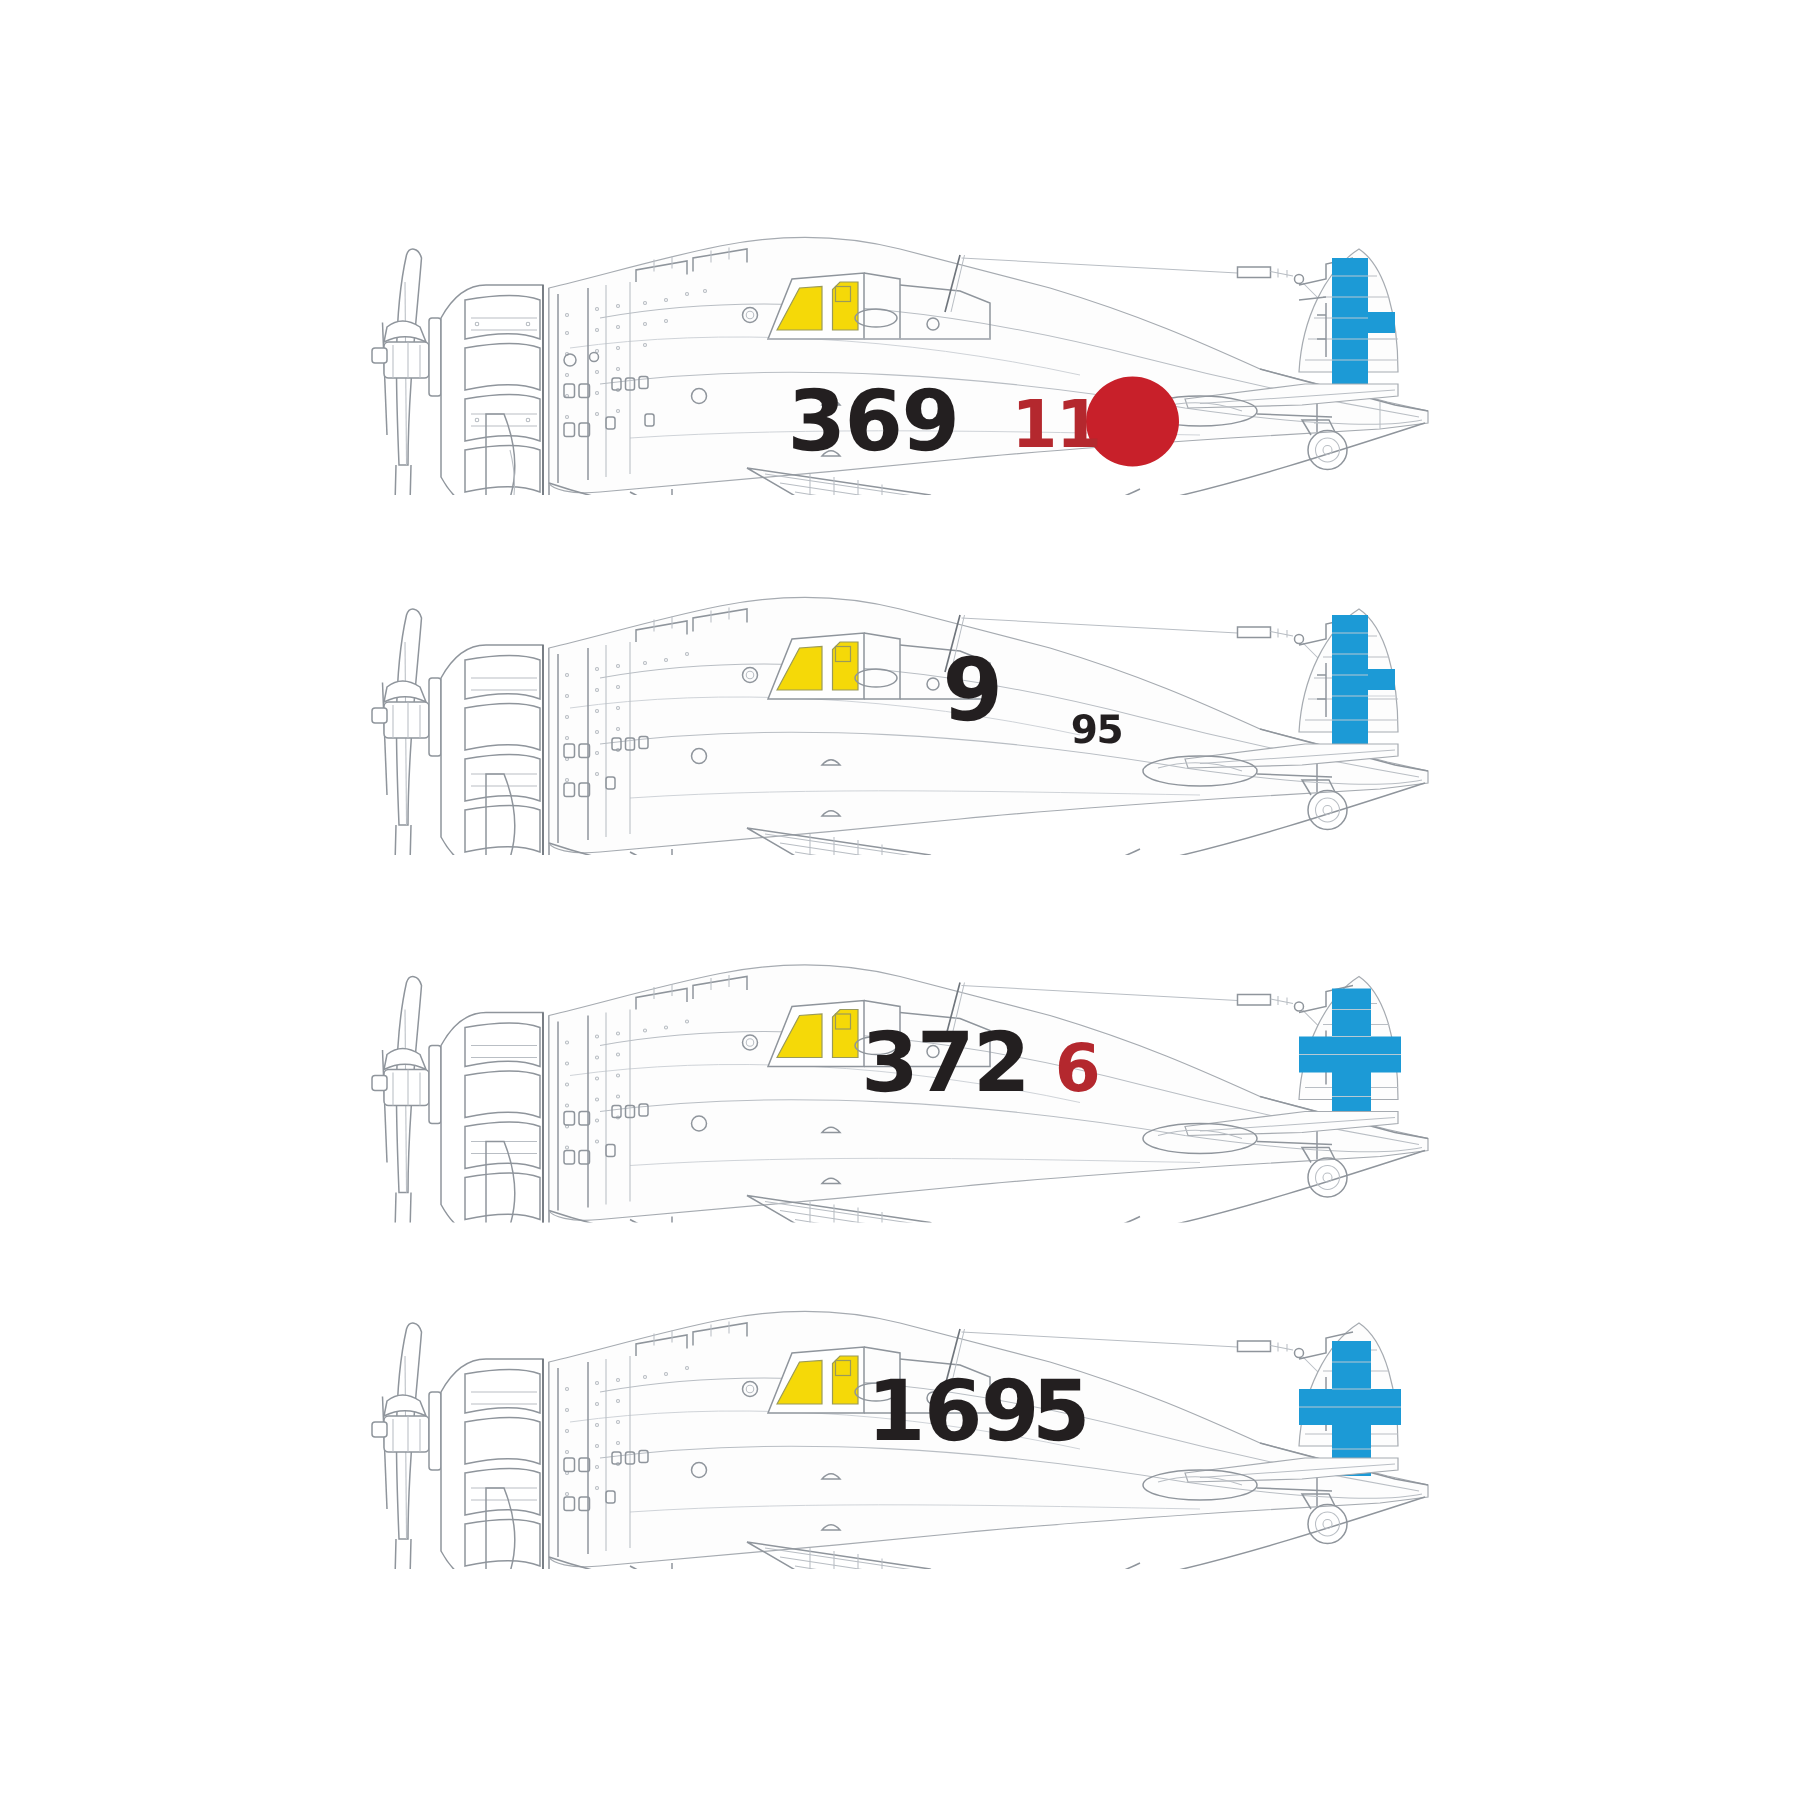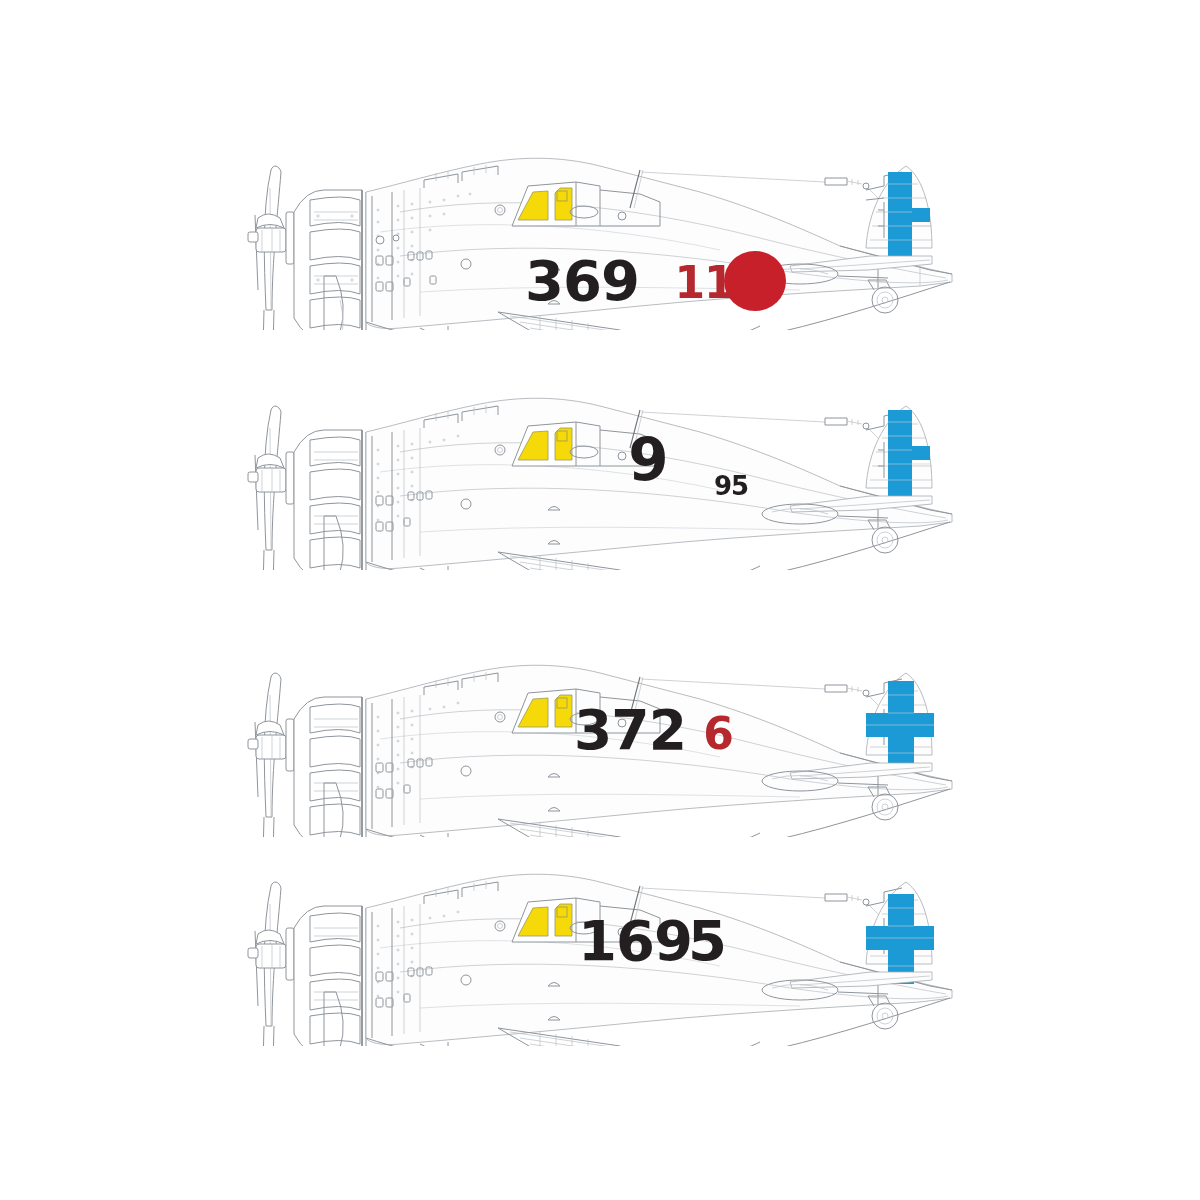--- a/index.html
+++ b/index.html
@@ -387,21 +387,21 @@
             <circle class="ln-d" cx="885" cy="240" r="8"></circle>
           <circle class="ln-d" cx="885" cy="240" r="3"></circle>
           <path class="ln" d="M874 230 L868 220 L886 220 L890 228"></path>
         </g>
         <text class="numtext num-black" x="648" y="180" font-size="58" text-anchor="middle">9</text>
         <text class="numtext num-black" x="731" y="195" font-size="26" text-anchor="middle">95</text>
       </g>
     </svg>
   </div>
 
-  <div class="profile-row" style="top:567px;">
+  <div class="profile-row" style="top:545px;">
     <svg class="profile-svg" viewBox="0 0 1200 270" xmlns="http://www.w3.org/2000/svg">
       <g>
         <g>
           <path class="ln" d="M271 110 C262 150 264 200 266 250 L272 250 C272 200 278 150 281 112 C279 105 273 104 271 110 Z"></path>
           <path class="ln-d" d="M270 128 L271 250"></path>
           <path class="ln" d="M264 250 L262 330 L272 330 L274 250"></path>
           <path class="ln" d="M255 155 L258 230"></path>
         </g>
         <g>
           <path class="fill-w" d="M258 158 q10 -8 22 0 l4 10 q-14 -7 -28 0 Z"></path>

